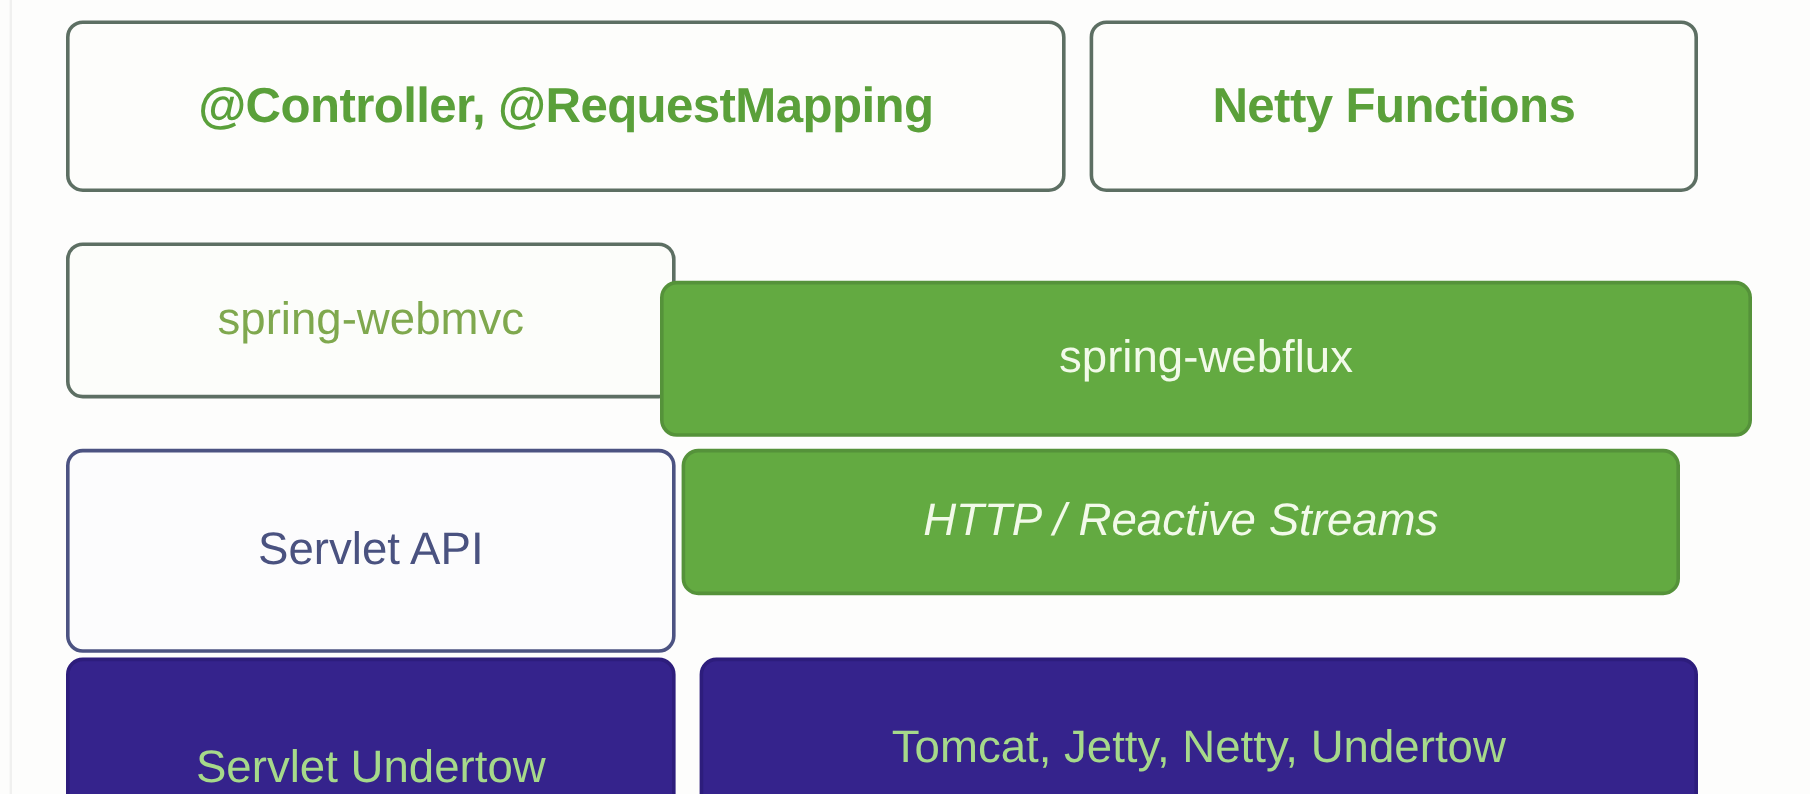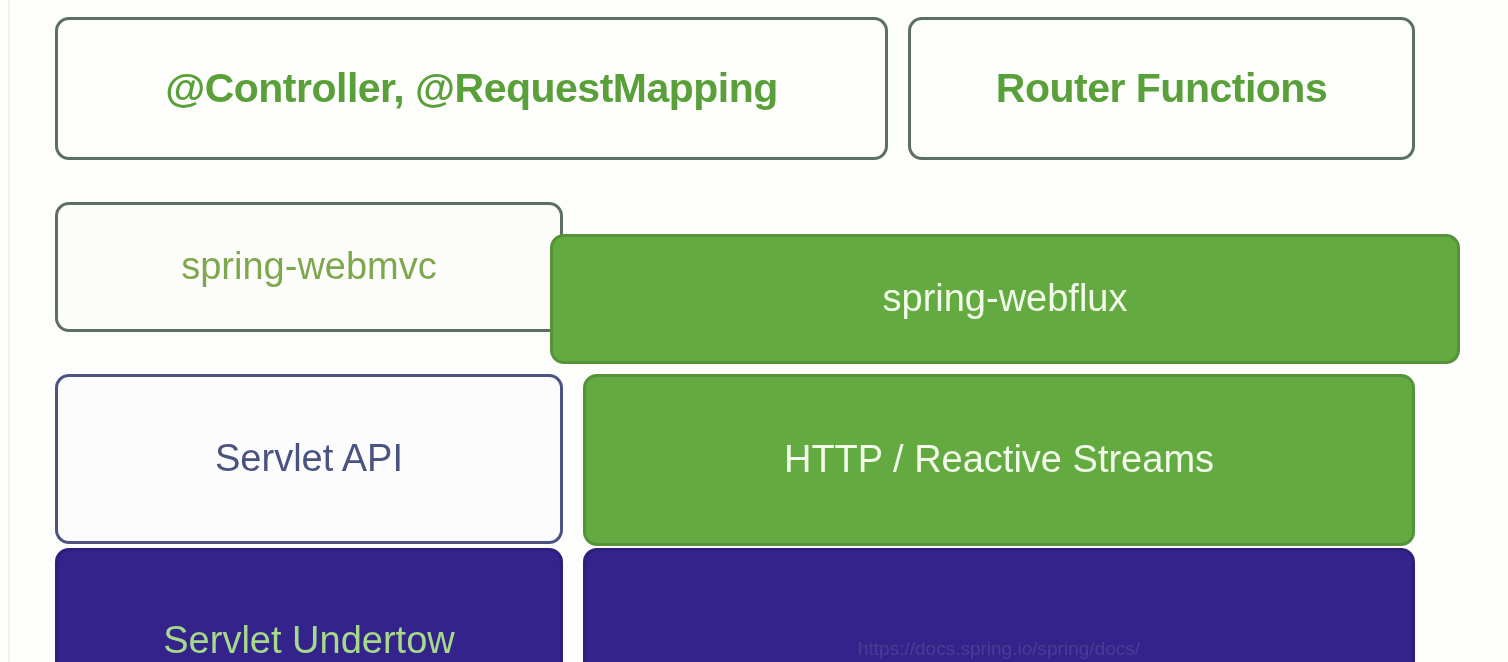--- a/index.html
+++ b/index.html
@@ -107,24 +107,25 @@
     color: #f2fae9;
     font-size: 38px;
   }
   #box-servlet-api {
     left: 55px;
     top: 374px;
     width: 508px;
     height: 170px;
   }
   #box-http-reactive-streams {
-    left: 583px;
+    left: 568px;
     top: 374px;
     width: 832px;
-    height: 172px;
+    height: 122px;
+    font-style: italic;
   }
 
   
   .box--container {
     background: #35238c;
     border: 3px solid #2d1d7c;
     color: #a6d98a;
     font-size: 38px;
     align-items: flex-start;
     padding-top: 52px;
@@ -163,21 +164,21 @@
 
   <div class="page-edge"></div>
 
   <div class="diagram">
 
     <div class="box box--annotation" id="box-controller-request-mapping">
       <span class="box-label">@Controller, @RequestMapping</span>
     </div>
 
     <div class="box box--annotation" id="box-router-functions">
-      <span class="box-label">Router Functions</span>
+      <span class="box-label">Netty Functions</span>
     </div>
 
     <div class="box box--module-outline" id="box-spring-webmvc">
       <span class="box-label">spring-webmvc</span>
     </div>
 
     <div class="box box--module-filled" id="box-spring-webflux">
       <span class="box-label">spring-webflux</span>
     </div>
 
@@ -187,17 +188,18 @@
 
     <div class="box box--api-filled" id="box-http-reactive-streams">
       <span class="box-label">HTTP / Reactive Streams</span>
     </div>
 
     <div class="box box--container" id="box-servlet-container">
       <span class="box-label">Servlet Undertow</span>
     </div>
 
     <div class="box box--container" id="box-tomcat-jetty-netty-undertow">
+      <span class="box-label">Tomcat, Jetty, Netty, Undertow</span>
       <span class="footnote-url">https://docs.spring.io/spring/docs/</span>
     </div>
 
   </div>
 </div>
 
 </body></html>

